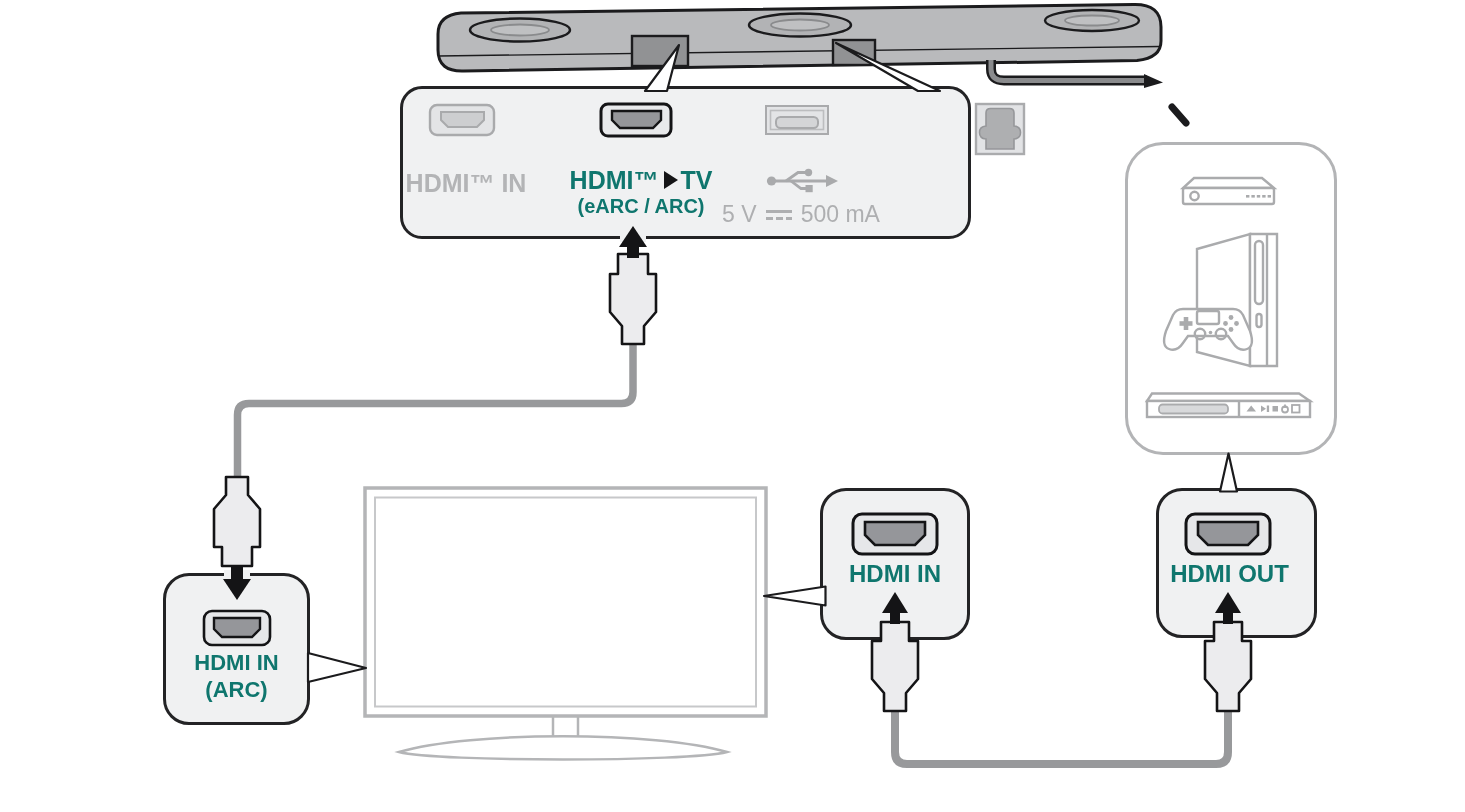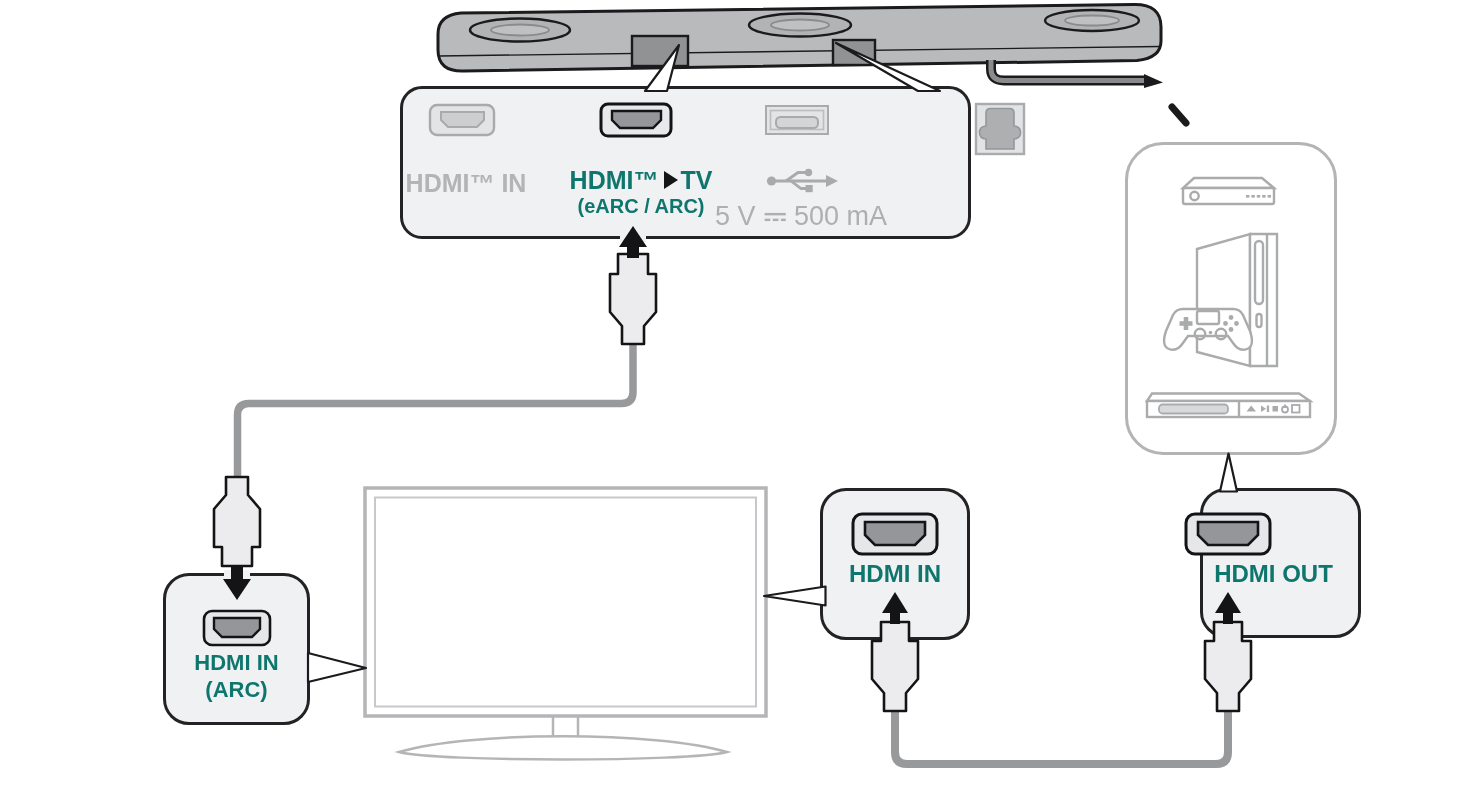--- a/index.html
+++ b/index.html
@@ -13,21 +13,21 @@
   }
   .softbox{
     position:absolute;background:#ffffff;border:3px solid #b3b4b6;border-radius:38px;
     box-sizing:border-box;
   }
   .lbl{position:absolute;text-align:center;white-space:nowrap;}
   .lbl-muted{color:#b3b4b6;font-weight:bold;font-size:25px;}
   .lbl-dark{color:#0f766e;font-weight:bold;}
   .lbl-gray{color:#8b8c8e;font-weight:500;font-size:25px;line-height:27px;}
   .lbl-usb{display:flex;align-items:center;justify-content:center;gap:7px;
-    color:#aeafb1;font-weight:500;font-size:27px;}
+    color:#aeafb1;font-weight:500;font-size:23px;}
   .tri-icon{display:inline-block;width:0;height:0;
     border-left:14px solid #151517;border-top:9px solid transparent;border-bottom:9px solid transparent;
     margin:0 2px 0 6px;}
   .overlay{position:absolute;left:0;top:0;pointer-events:none;}
 </style>
 </head>
 <body>
 
 <div class="canvas">
 
@@ -54,21 +54,21 @@
     <div class="lbl lbl-dark" style="left:0;top:73px;width:141px;font-size:22px;line-height:27px;">
       <span>HDMI IN</span><br>
       <span>(ARC)</span>
     </div>
   </div>
 
   <div class="panel" style="left:820px;top:488px;width:150px;height:152px;border-radius:26px;">
     <div class="lbl lbl-dark" style="left:0;top:69px;width:144px;font-size:24px;">HDMI IN</div>
   </div>
 
-  <div class="panel" style="left:1156px;top:488px;width:161px;height:150px;border-radius:26px;margin-left:44px;">
+  <div class="panel" style="left:1156px;top:488px;width:161px;height:150px;border-radius:26px;">
     <div class="lbl lbl-dark" style="left:0;top:69px;width:141px;font-size:24px;">HDMI OUT</div>
   </div>
 
   <div class="softbox" style="left:1125px;top:142px;width:212px;height:313px;"></div>
 
   <svg class="overlay" width="1465" height="812" viewBox="0 0 1465 812">
 
     <g>
       <rect x="365" y="488" width="401" height="228" fill="#ffffff" stroke="#b4b5b7" stroke-width="3.5"></rect>
       <rect x="375" y="497.5" width="381" height="209" fill="none" stroke="#c7c8ca" stroke-width="2"></rect>

